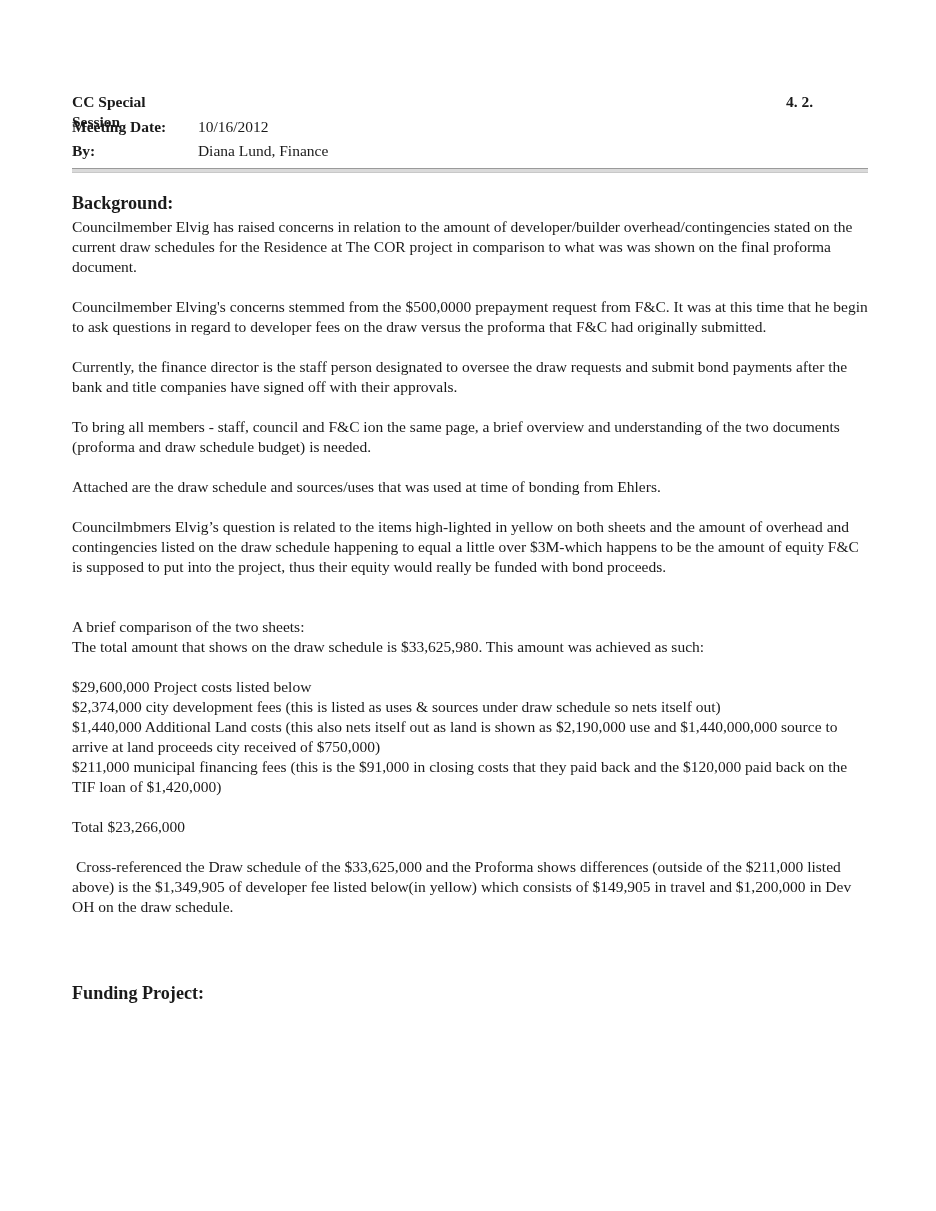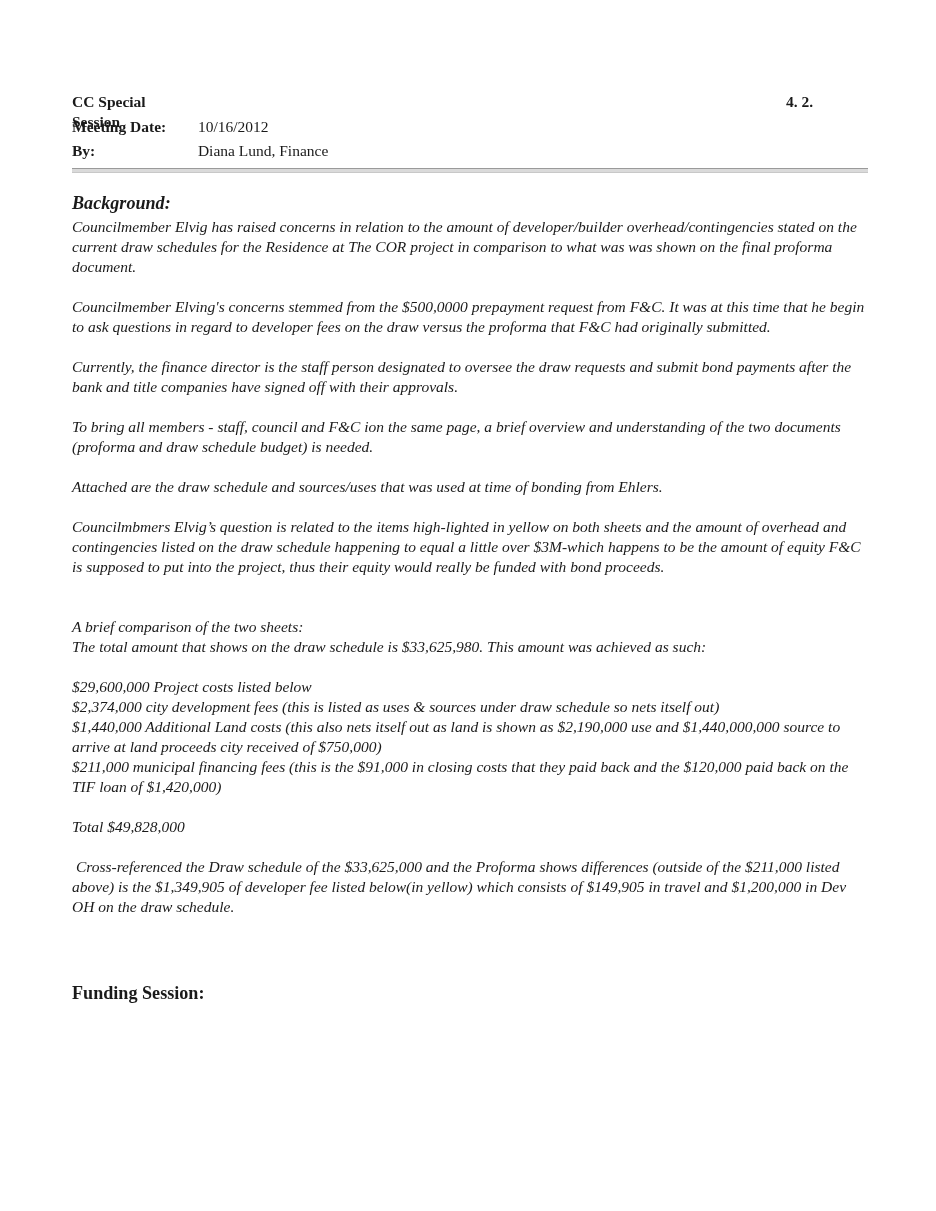--- a/index.html
+++ b/index.html
@@ -14,21 +14,21 @@
     .hdr-value { display: inline-block; }
     .item-no { position: absolute; left: 714px; top: 0; font-weight: bold; font-family: Liberation Serif, serif; }
     .rule {
       margin-top: 2px; height: 3px;
       border-top: 1px solid #9a9a9a; border-bottom: 1px solid #c8c8c8;
       background: #dadada; width: 796px;
     }
     .section-head { font-weight: bold; line-height: 20px; margin: 0; }
     p { margin: 0; line-height: 20px; }
     .mt4 { margin-top: 4px; }
-    .gap20 { margin-top: 20px; font-style: italic; }
+    .gap20 { margin-top: 20px; }
     .gap40 { margin-top: 40px; }
     .gap66 { margin-top: 66px; }
   </style>
 </head>
 <body>
 
 <div class="page">
   <div class="hdr-row">
     <span class="hdr-label">CC Special Session</span>
     <span class="item-no">4. 2.</span>
@@ -61,20 +61,20 @@
     <p class="gap40">A brief comparison of the two sheets:</p>
     <p>The total amount that shows on the draw schedule is $33,625,980.  This amount was achieved as such:</p>
 
     <div class="gap20">
       <p>$29,600,000 Project costs listed below</p>
       <p>$2,374,000 city development fees (this is listed as uses &amp; sources under draw schedule so nets itself out)</p>
       <p>$1,440,000 Additional Land costs (this also nets itself out as land is shown as $2,190,000 use and $1,440,000,000 source to arrive at land proceeds city received of $750,000)</p>
       <p>$211,000 municipal financing fees (this is the $91,000 in closing costs that they paid back and the $120,000 paid back on the TIF loan of $1,420,000)</p>
     </div>
 
-    <p class="gap20">Total $49,828,000</p>
+    <p class="gap20">Total $23,266,000</p>
     <p class="gap20" style="white-space:pre-wrap"> Cross-referenced the Draw schedule of the $33,625,000 and the Proforma shows differences (outside of the $211,000 listed above) is the $1,349,905 of developer fee listed below(in yellow) which consists of $149,905 in travel and $1,200,000 in Dev OH on the draw schedule.</p>
   </div>
 
   <div class="gap66">
-    <h3 class="section-head">Funding Session:</h3>
+    <h3 class="section-head">Funding Project:</h3>
   </div>
 </div>
 
 </body></html>

